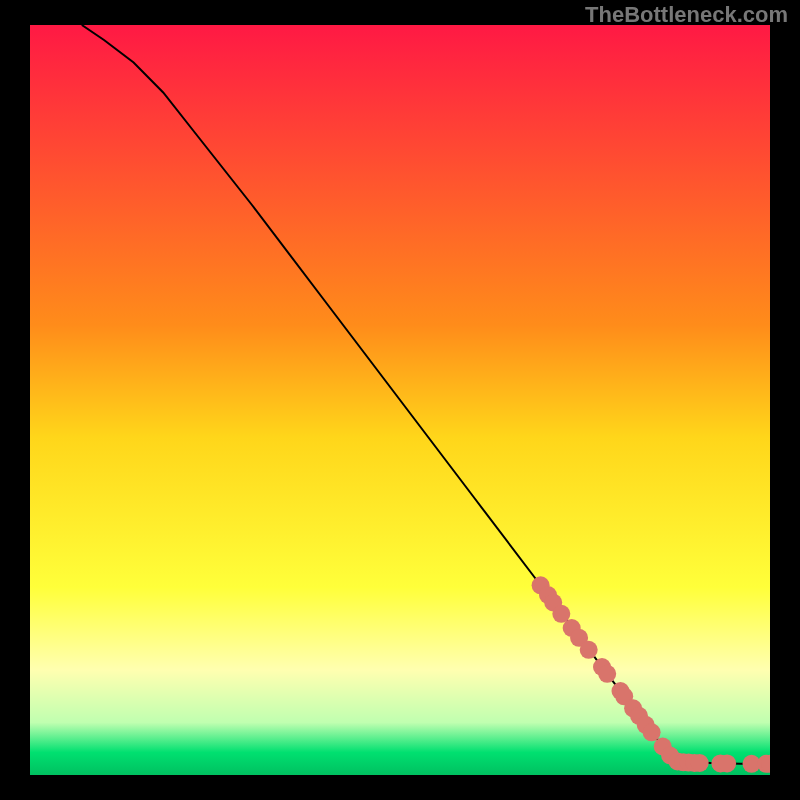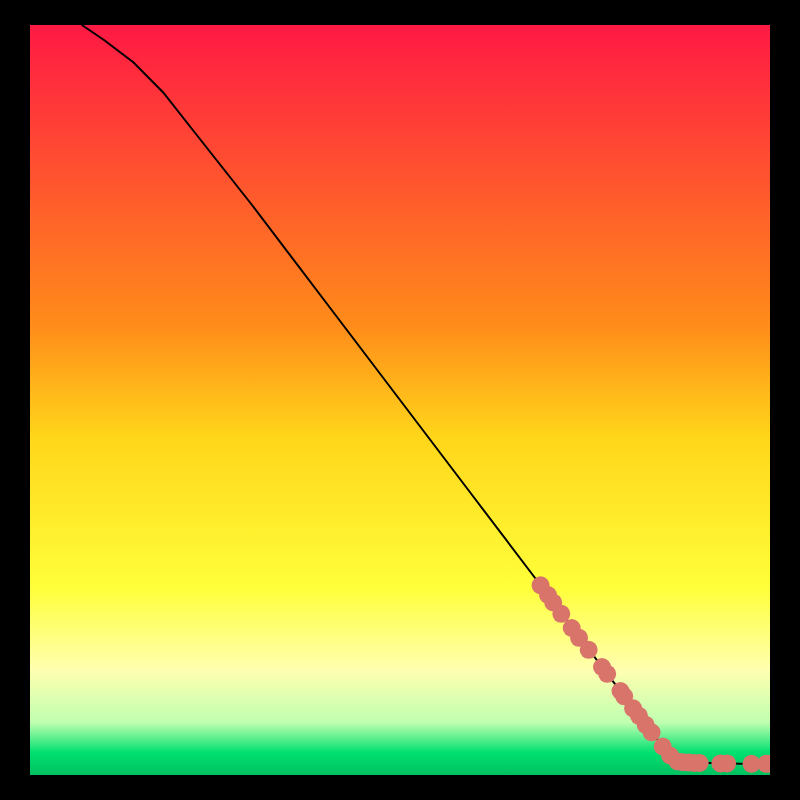--- a/index.html
+++ b/index.html
@@ -34,20 +34,21 @@
     overflow: hidden;
   }
   svg {
     display: block;
   }
 </style>
 </head>
 <body>
 
 <div class="wrapper">
+  <div class="watermark">TheBottleneck.com</div>
 
   <div class="plot-area">
     <svg id="chart-svg" width="740" height="750" viewBox="0 0 740 750">
       <defs>
         <linearGradient id="bg-grad" x1="0" y1="0" x2="0" y2="1">
             <stop offset="0%" stop-color="#ff1944"></stop>
             <stop offset="40%" stop-color="#ff8c1a"></stop>
             <stop offset="55%" stop-color="#ffd61a"></stop>
             <stop offset="75%" stop-color="#ffff3a"></stop>
             <stop offset="86%" stop-color="#ffffb0"></stop>

